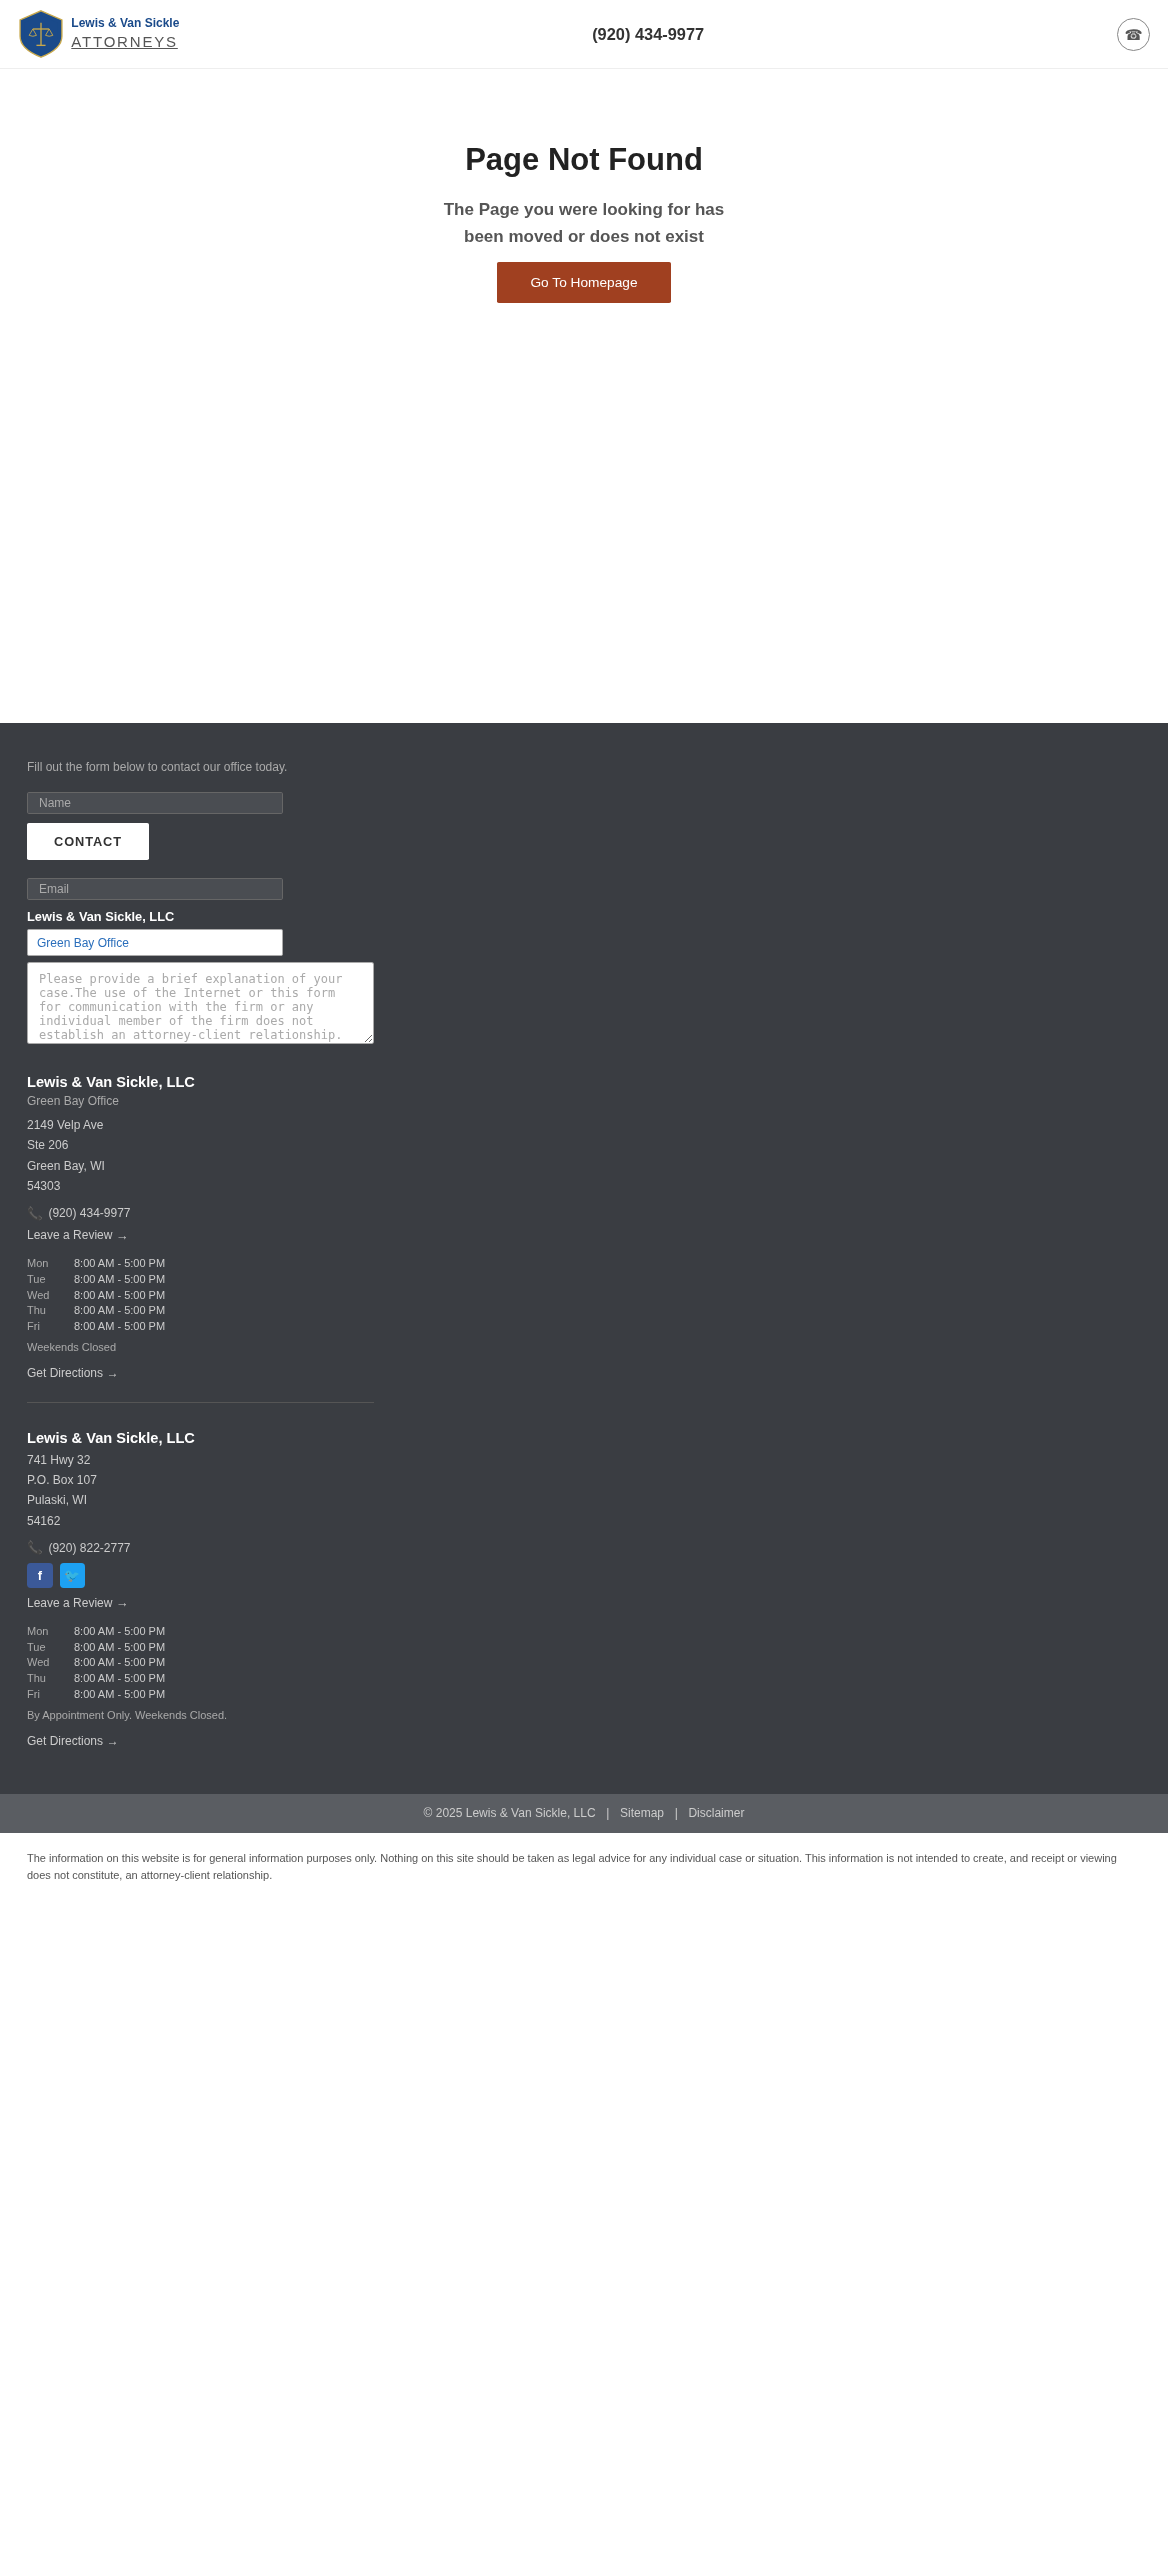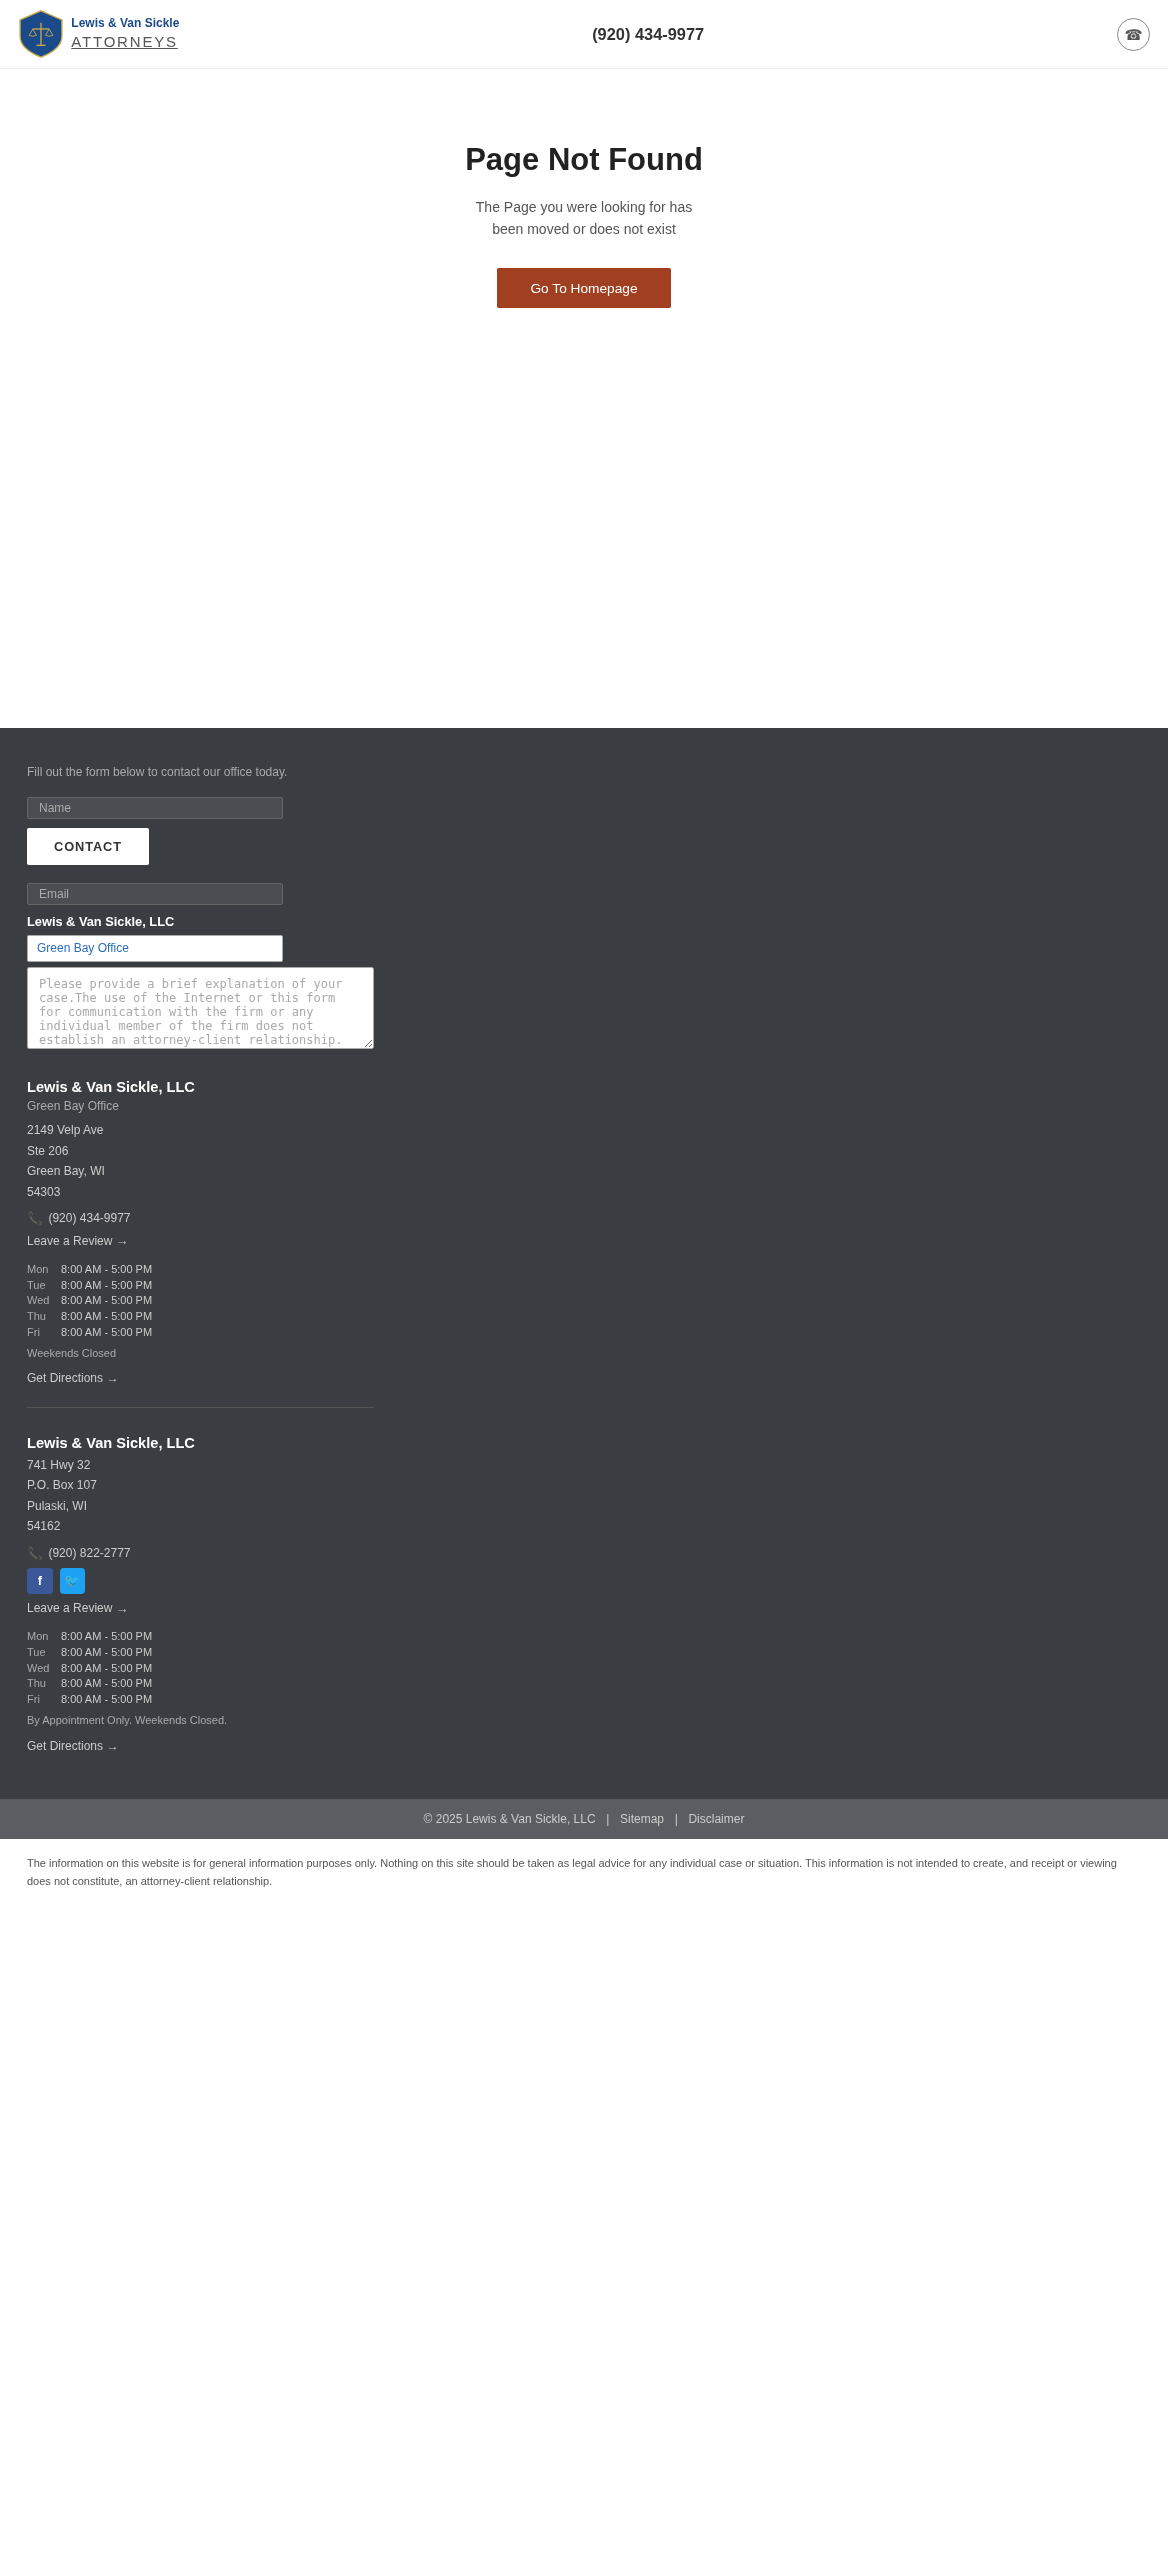--- a/index.html
+++ b/index.html
@@ -46,24 +46,25 @@
       text-align: center;
       padding: 73px 18px 55px;
     }
     .not-found h1 {
       font-size: 31px;
       font-weight: bold;
       margin-bottom: 18px;
       color: #222;
     }
     .not-found p {
-      font-size: 14px;
+      font-size: 17px;
       color: #555;
-      margin-bottom: 27px;
+      margin-bottom: 12px;
       line-height: 1.6;
+      font-weight: bold;
     }
     .btn-homepage {
       background: #a04020;
       color: #fff;
       border: none;
       padding: 12.8px 33px;
       font-size: 13.7px;
       cursor: pointer;
       border-radius: 1.8px;
     }
@@ -183,21 +184,21 @@
     }
     .leave-review .arrow { font-size: 12.8px; }
 
     .hours-table {
       font-size: 11px;
       color: #bbb;
       margin-bottom: 9px;
     }
     .hours-row {
       display: flex;
-      gap: 7px;
+      gap: 20px;
       margin-bottom: 3.7px;
     }
     .hours-day { width: 27px; color: #aaa; }
     .hours-time { color: #ccc; }
     .weekends-closed {
       font-size: 11px;
       color: #aaa;
       margin-bottom: 12.8px;
     }
     .get-directions {

